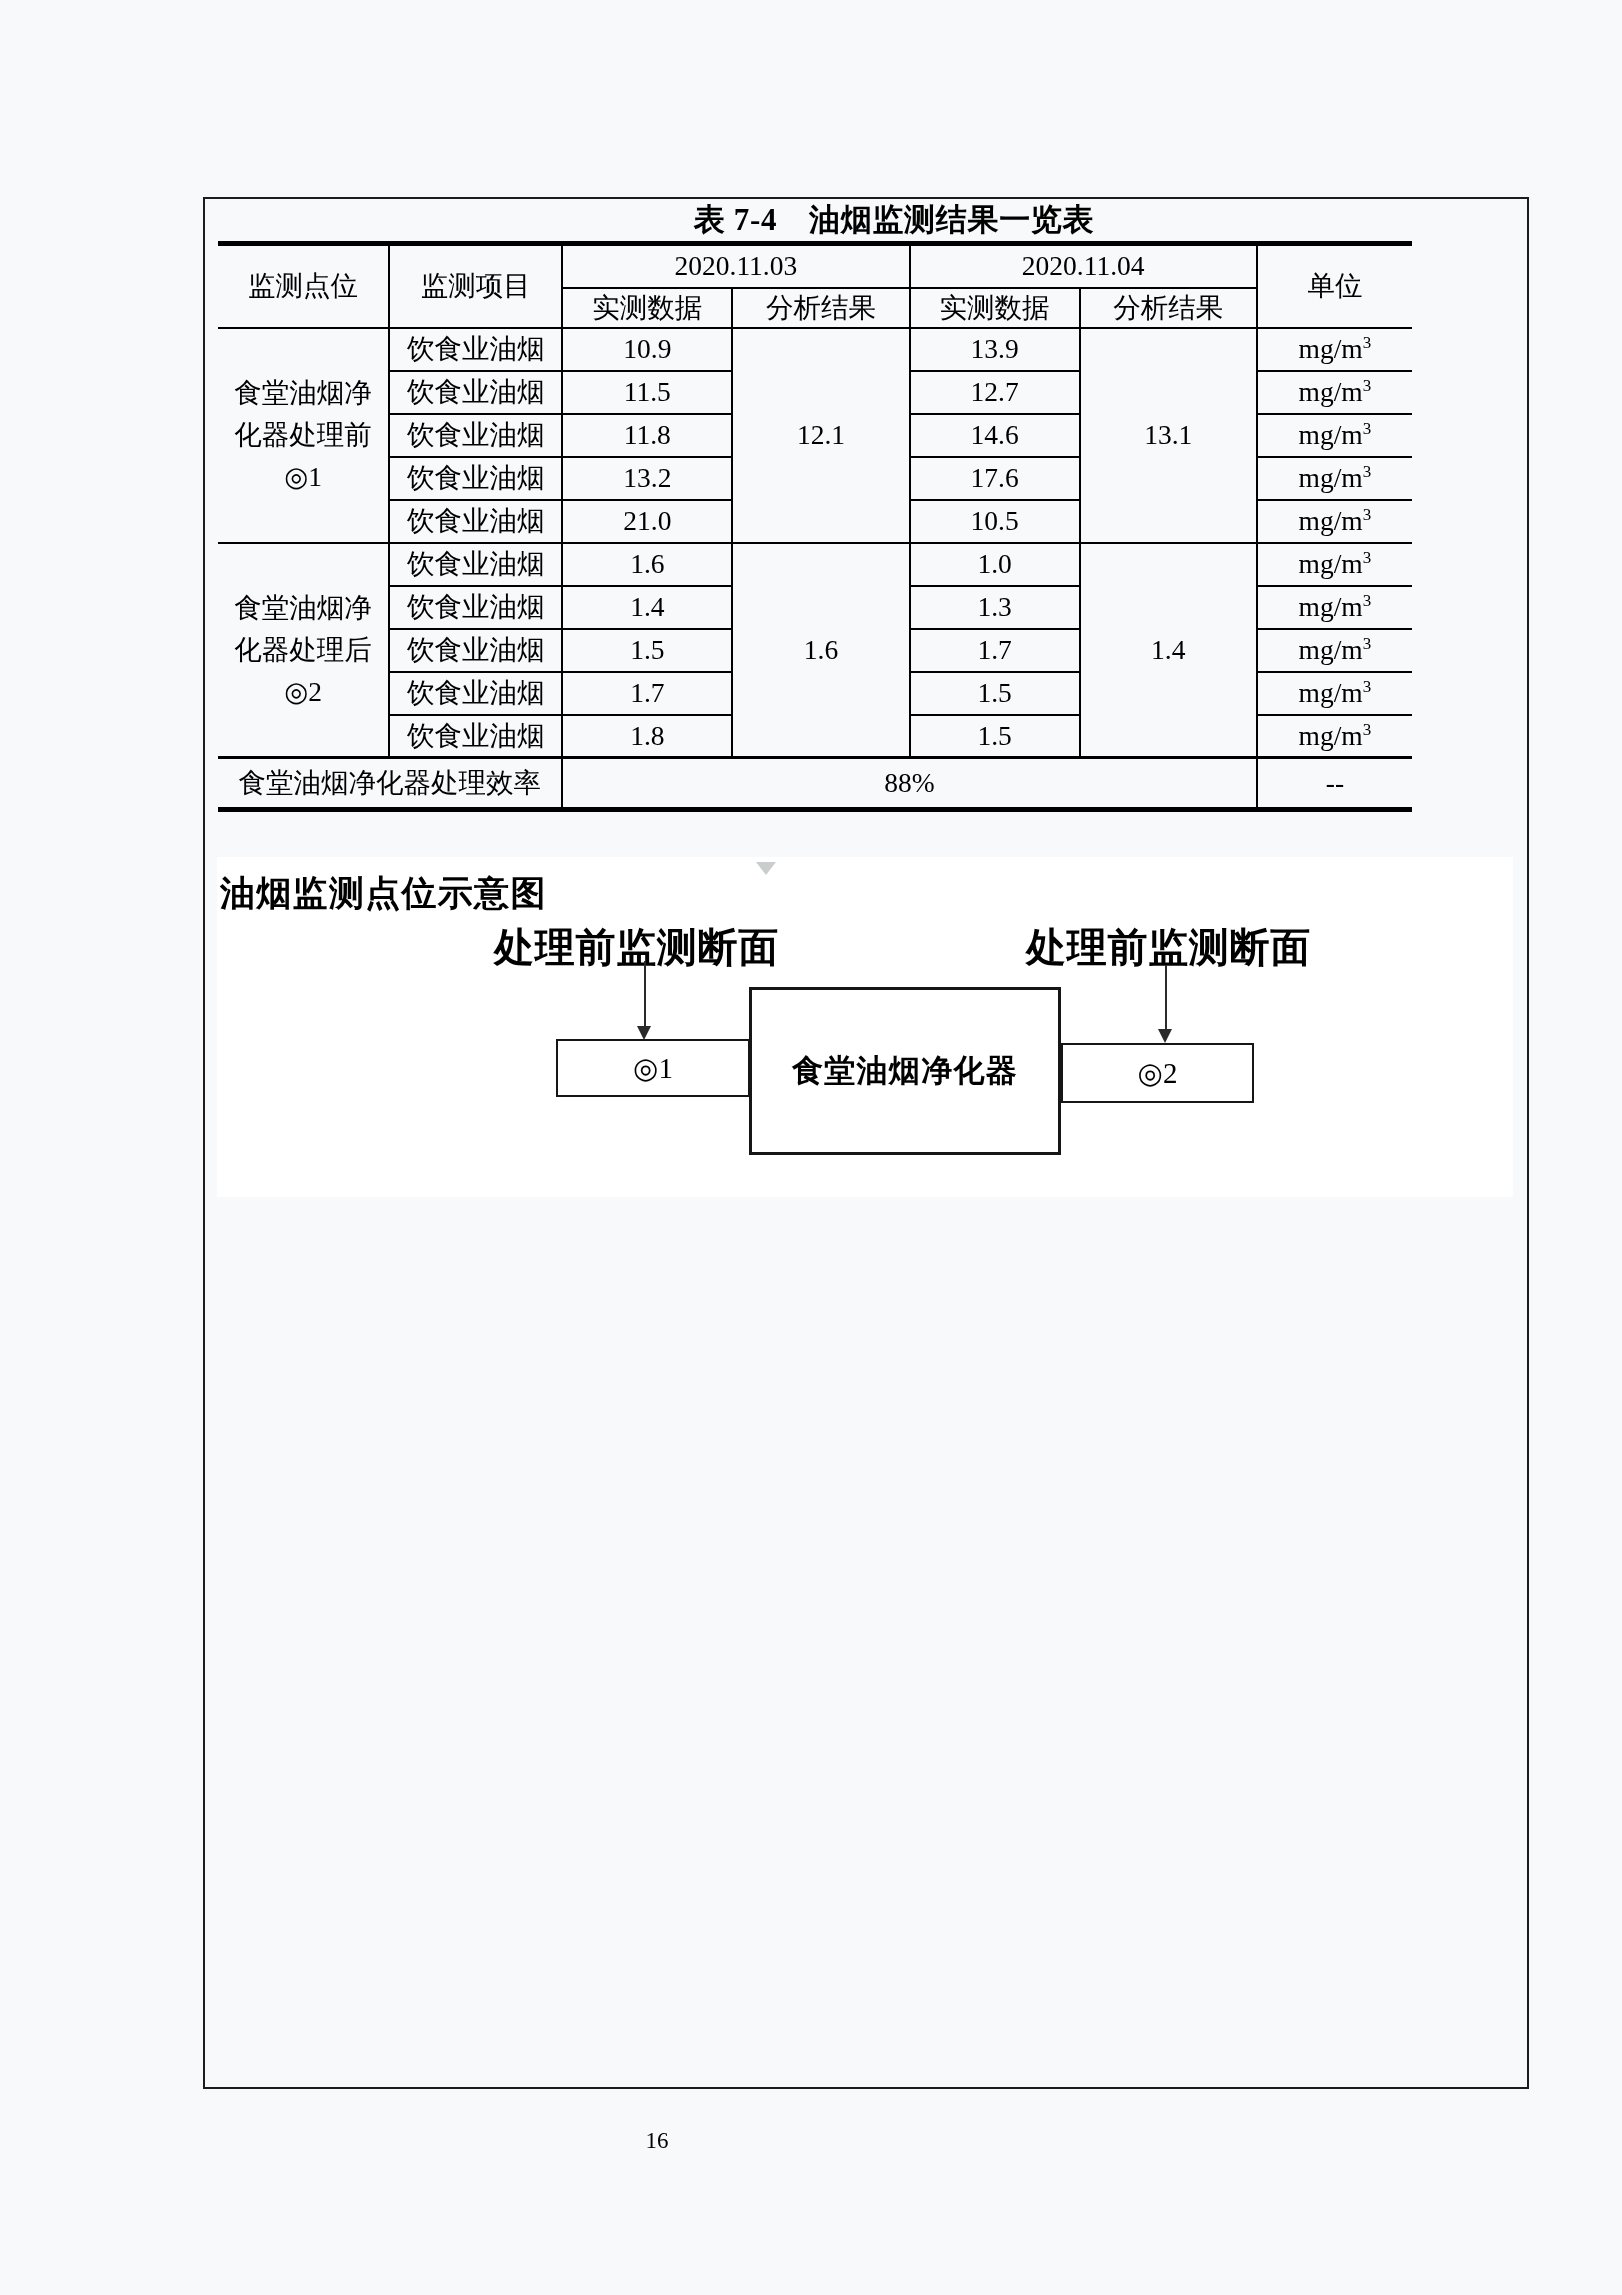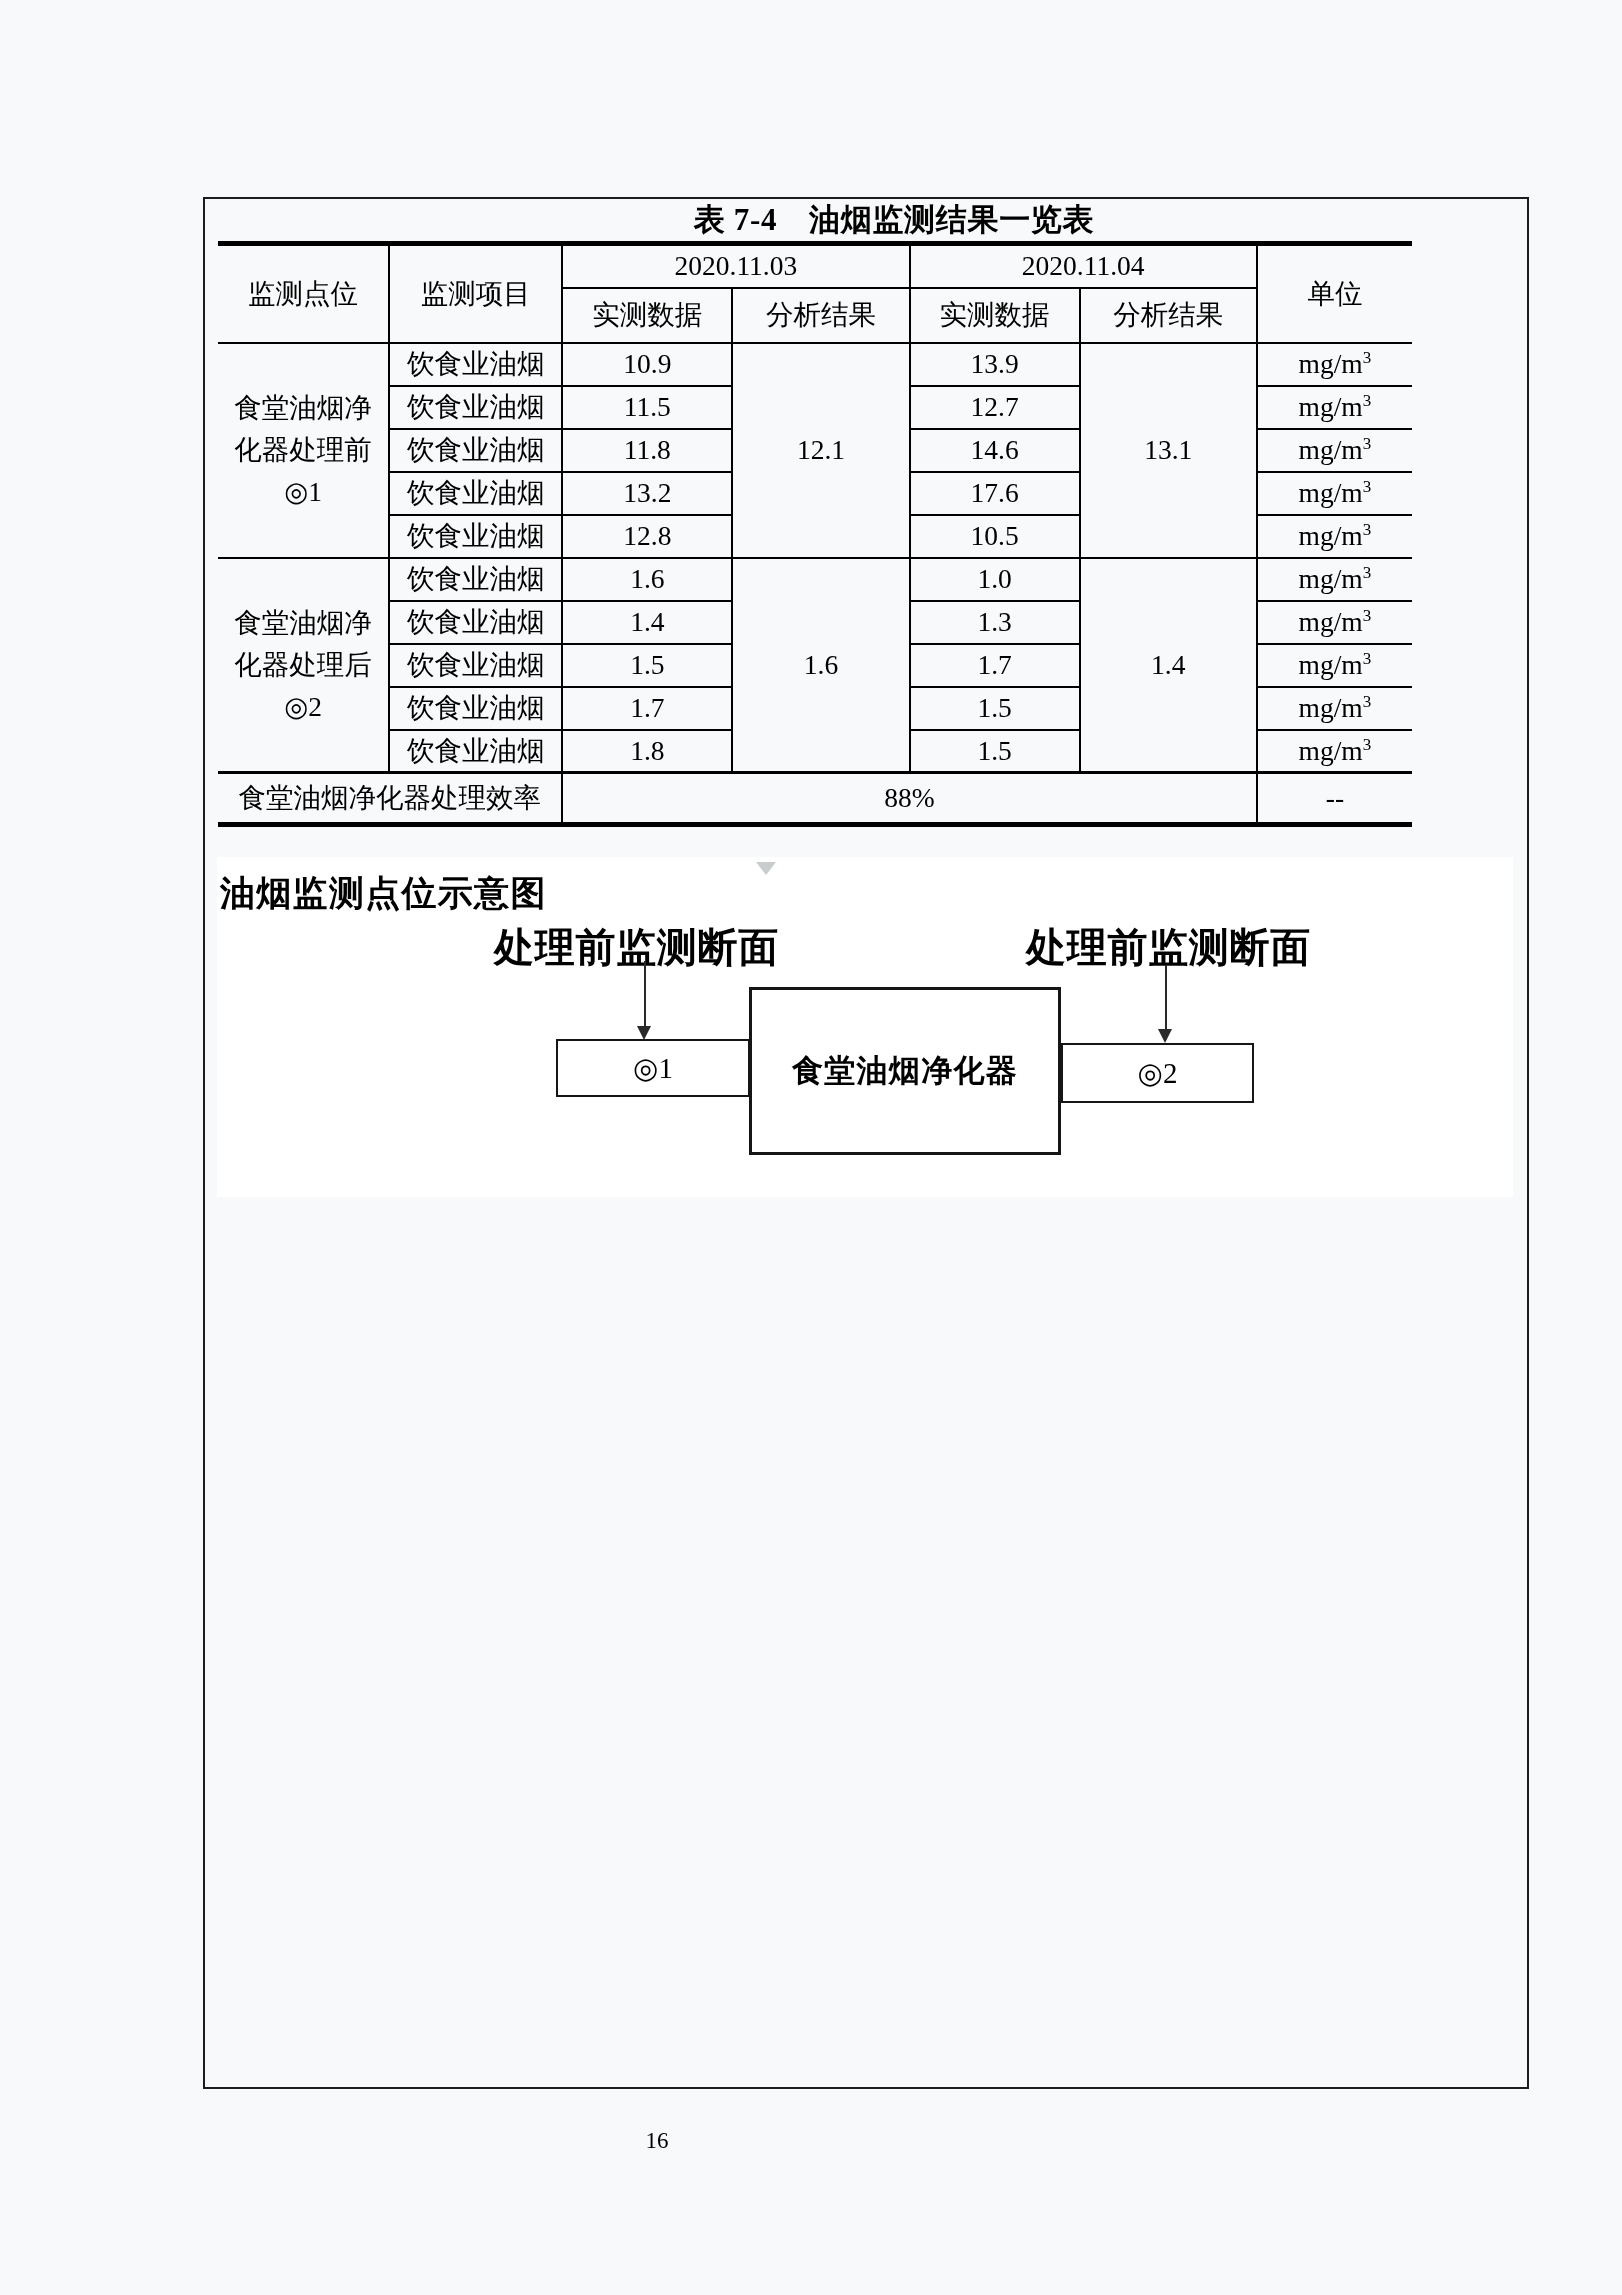--- a/index.html
+++ b/index.html
@@ -30,21 +30,21 @@
     font-size:27.5px;
     border-top:5.9px solid #000;border-bottom:5.9px solid #000;
     border-left-style:hidden;border-right-style:hidden;
   }
   table.mon td{
     border:2px solid #000;
     text-align:center;vertical-align:middle;padding:0;
     overflow:hidden;
   }
   tr.hrowA{height:44px;}
-  tr.hrowB{height:55px;}
+  tr.hrowB{height:40px;}
   tr.drow{height:43px;}
   tr.erow{height:52px;}
   td.hb{border-bottom-width:4.6px;}     
   td.gd{border-bottom-width:3.3px;}     
   tr.erow td{border-top-width:3.9px;}   
   td.ptcell span{display:block;line-height:42px;}
   td.unit sup{font-size:17px;line-height:0;}
 
   
   .img-bg{left:217px;top:857px;width:1296px;height:340px;background:#ffffff;}
@@ -146,21 +146,21 @@
       <td class="unit"><span>mg/m</span><sup>3</sup></td>
     </tr>
     <tr class="drow">
       <td>饮食业油烟</td>
       <td>13.2</td>
       <td>17.6</td>
       <td class="unit"><span>mg/m</span><sup>3</sup></td>
     </tr>
     <tr class="drow">
       <td class="gd">饮食业油烟</td>
-      <td class="gd">12.8</td>
+      <td class="gd">21.0</td>
       <td class="gd">10.5</td>
       <td class="unit gd"><span>mg/m</span><sup>3</sup></td>
     </tr>
 
     <tr class="drow">
       <td rowspan="5" class="ptcell">
         <span>食堂油烟净</span>
         <span>化器处理后</span>
         <span>◎2</span>
       </td>

